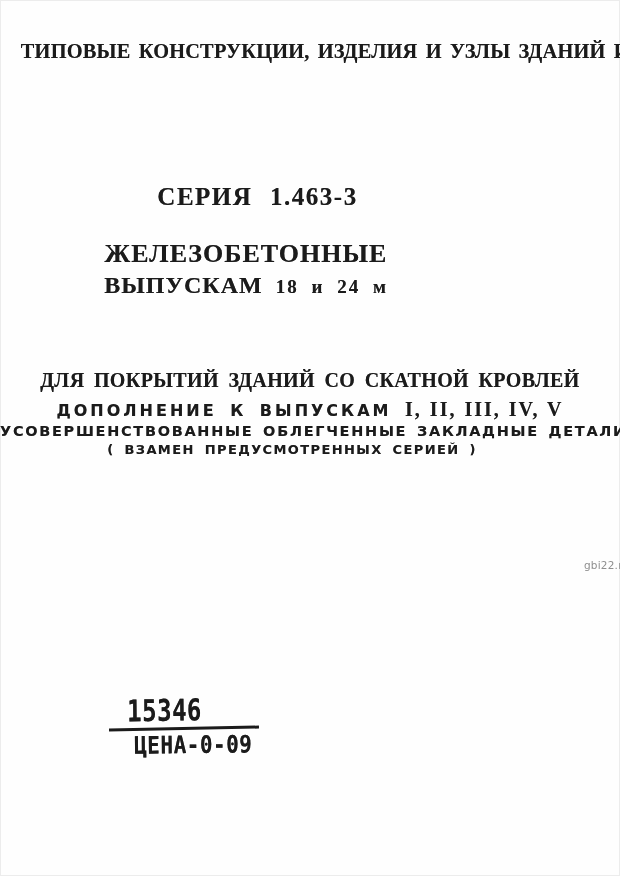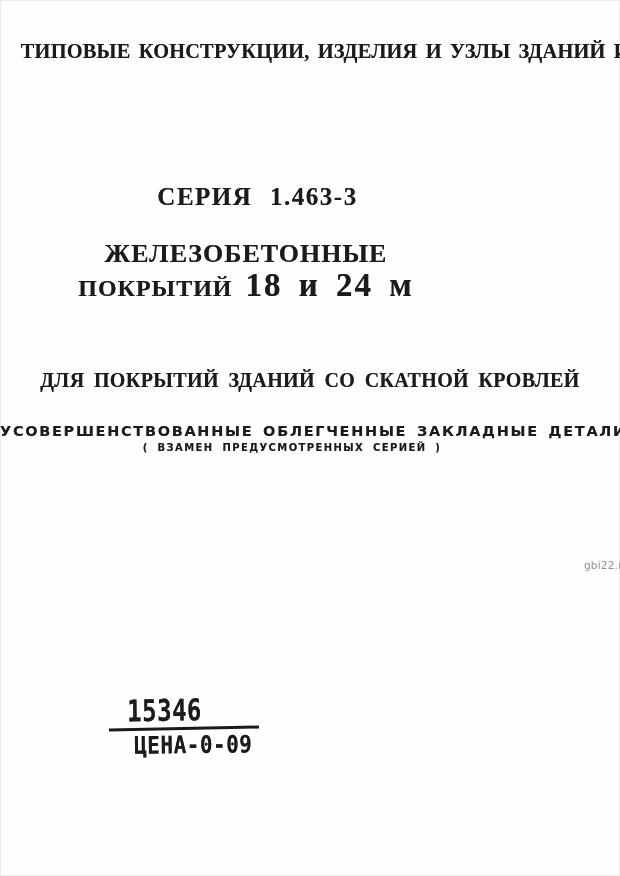--- a/index.html
+++ b/index.html
@@ -51,21 +51,21 @@
     font-family: "Liberation Serif", serif;
     font-weight: bold;
     font-size: 26px;
     line-height: 31.5px;
     letter-spacing: 1px;
     word-spacing: 6px;
     text-shadow: 0 0 0.5px rgba(0,0,0,0.6);
     white-space: nowrap;
   }
   .span-line { font-size: 24px; }
-  .span-line .span-value { font-size: 33px; letter-spacing: 2px; }
+  .span-line .span-value { font-size: 19px; letter-spacing: 2px; }
   
   .subtitle {
     position: absolute;
     top: 369px; left: 0; width: 620px;
     text-align: center;
     font-family: "Liberation Serif", serif;
     font-weight: bold;
     font-size: 20px;
     letter-spacing: 0.4px;
     word-spacing: 4px;
@@ -99,21 +99,21 @@
     top: 423px; left: 0; width: 620px;
     text-align: center;
     font-size: 14.5px;
     letter-spacing: 1.7px;
     word-spacing: 3px;
   }
   .note-2 {
     position: absolute;
     top: 442px; left: 0; width: 584px;
     text-align: center;
-    font-size: 10px;
+    font-size: 13px;
     letter-spacing: 1.4px;
     word-spacing: 4px;
   }
   
   .watermark {
     position: absolute;
     top: 559px; left: 584px;
     font-family: "DejaVu Sans", sans-serif;
     font-size: 10.5px;
     color: #8f8f8f;
@@ -155,27 +155,31 @@
 
 <div class="page">
 
   <div class="header-line">ТИПОВЫЕ КОНСТРУКЦИИ, ИЗДЕЛИЯ И УЗЛЫ ЗДАНИЙ И СООРУЖЕНИЙ</div>
 
   <div class="series">СЕРИЯ 1.463-3</div>
 
   <div class="main-title">
     <div>ЖЕЛЕЗОБЕТОННЫЕ</div>
     <div class="span-line">
-      <span>ПОКРЫТИЙ</span>
+      <span>ВЫПУСКАМ</span>
       <span class="span-value">18 и 24 м</span>
     </div>
   </div>
 
   <div class="subtitle">ДЛЯ ПОКРЫТИЙ ЗДАНИЙ СО СКАТНОЙ КРОВЛЕЙ</div>
 
+  <div class="supplement hand">
+    <span>ДОПОЛНЕНИЕ К ВЫПУСКАМ</span>
+    <span class="roman">I, II, III, IV, V</span>
+  </div>
 
   <div class="note-1 hand">УСОВЕРШЕНСТВОВАННЫЕ ОБЛЕГЧЕННЫЕ ЗАКЛАДНЫЕ ДЕТАЛИ</div>
 
   <div class="note-2 hand">( ВЗАМЕН ПРЕДУСМОТРЕННЫХ СЕРИЕЙ )</div>
 
   <div class="watermark">gbi22.ru</div>
 
   <div class="stamp-number">15346</div>
 
   <div class="stamp-divider"></div>

